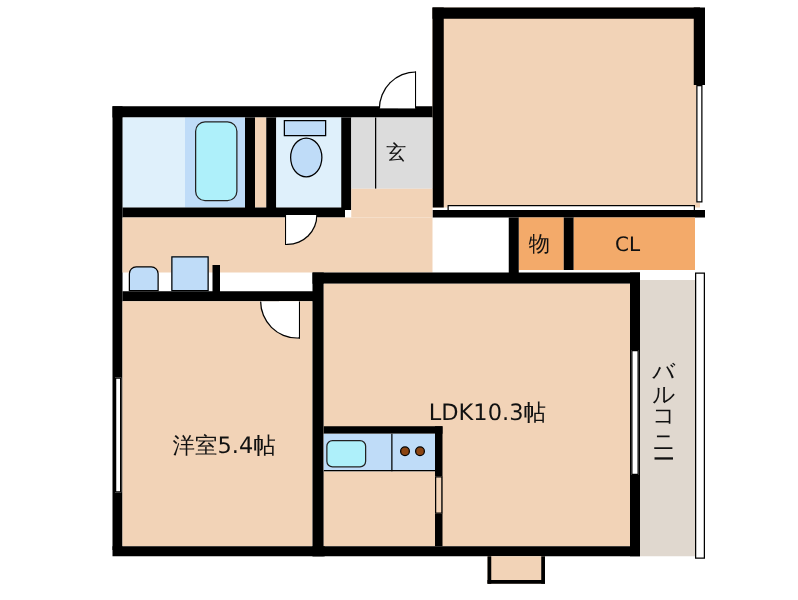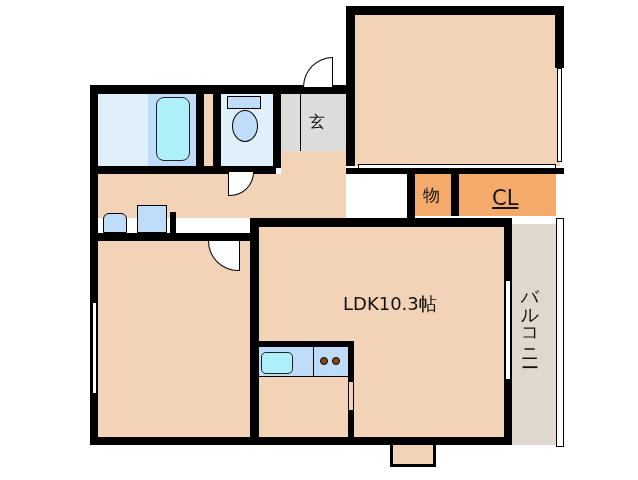--- a/index.html
+++ b/index.html
@@ -29,21 +29,21 @@
   <div class="abs wall" style="left:555px;top:6px;width:9px;height:62px;"></div>
   <div class="abs win" style="left:557px;top:68px;width:5px;height:94px;"></div>
   <div class="abs win" style="left:358px;top:164px;width:198px;height:7px;"></div>
 
   <div class="abs wall" style="left:346px;top:168px;width:218px;height:6px;"></div>
   <div class="abs orange" style="left:415px;top:174px;width:36px;height:42px;"></div>
   <div class="abs wall" style="left:451px;top:174px;width:8px;height:42px;"></div>
   <div class="abs orange" style="left:459px;top:174px;width:97px;height:42px;"></div>
   <div class="abs wall" style="left:407px;top:174px;width:8px;height:50px;"></div>
   <div class="label" style="left:423px;top:184px;font-size:17px;">物</div>
-  <div class="label" style="left:492px;top:186px;font-size:21px;text-decoration:underline;">CL</div>
+  <div class="label" style="left:492px;top:186px;font-size:16px;">CL</div>
 
   <div class="abs wall" style="left:90px;top:85px;width:256px;height:9px;"></div>
   <div class="abs wet" style="left:98px;top:94px;width:50px;height:72px;"></div>
   <div class="abs blue" style="left:148px;top:94px;width:48px;height:72px;"></div>
   <div class="abs cyan" style="left:156px;top:97px;width:34px;height:64px;"></div>
   <div class="abs wall" style="left:196px;top:94px;width:8px;height:74px;"></div>
   <div class="abs room" style="left:204px;top:94px;width:9px;height:72px;"></div>
   <div class="abs wall" style="left:213px;top:94px;width:8px;height:74px;"></div>
   <div class="abs wet" style="left:221px;top:94px;width:52px;height:72px;"></div>
   <div class="abs blue" style="left:227px;top:96px;width:34px;height:13px;border:1px solid #000;"></div>
@@ -62,29 +62,30 @@
   <div class="abs blue" style="left:103px;top:213px;width:24px;height:20px;border:1px solid #000;border-radius:6px 6px 0 0;"></div>
   <div class="abs blue" style="left:137px;top:205px;width:30px;height:28px;border:1px solid #000;"></div>
   <div class="abs wall" style="left:170px;top:212px;width:6px;height:24px;"></div>
   <div class="abs wall" style="left:98px;top:233px;width:160px;height:8px;"></div>
   <div class="arc" style="left:228px;top:172px;width:26px;height:24px;border-radius:0 0 26px 0;border-top:none;border-left:1px solid #000;"></div>
 
   <div class="abs room" style="left:98px;top:241px;width:152px;height:196px;"></div>
   <div class="abs wall" style="left:90px;top:437px;width:170px;height:8px;"></div>
   <div class="abs win" style="left:92px;top:302px;width:5px;height:92px;"></div>
   <div class="arc" style="left:208px;top:241px;width:32px;height:30px;border-radius:0 0 0 32px;border-top:none;"></div>
+  <div class="label" style="left:138px;top:344px;">洋室5.4帖</div>
 
   <div class="abs wall" style="left:250px;top:218px;width:262px;height:9px;"></div>
   <div class="abs wall" style="left:250px;top:218px;width:9px;height:227px;"></div>
   <div class="abs room" style="left:259px;top:227px;width:245px;height:210px;"></div>
   <div class="abs wall" style="left:504px;top:218px;width:8px;height:227px;"></div>
   <div class="abs win" style="left:505px;top:280px;width:6px;height:100px;"></div>
   <div class="abs wall" style="left:250px;top:437px;width:262px;height:8px;"></div>
   <div class="abs room" style="left:390px;top:445px;width:46px;height:22px;border:3px solid #000;border-top:none;"></div>
-  <div class="label" style="left:343px;top:292px;">LDK10.3帖</div>
+  <div class="label" style="left:343px;top:318px;">LDK10.3帖</div>
 
   <div class="abs wall" style="left:259px;top:341px;width:95px;height:6px;"></div>
   <div class="abs blue" style="left:259px;top:347px;width:89px;height:30px;border-bottom:1px solid #000;"></div>
   <div class="abs cyan" style="left:261px;top:352px;width:32px;height:22px;border-radius:5px;"></div>
   <div class="abs" style="left:313px;top:347px;width:1px;height:30px;background:#000;"></div>
   <div class="abs" style="left:320px;top:357px;width:8px;height:8px;border-radius:50%;background:#8b4513;border:1px solid #000;"></div>
   <div class="abs" style="left:332px;top:357px;width:8px;height:8px;border-radius:50%;background:#8b4513;border:1px solid #000;"></div>
   <div class="abs wall" style="left:348px;top:341px;width:6px;height:96px;"></div>
   <div class="abs room" style="left:348px;top:381px;width:6px;height:30px;border:1px solid #000;"></div>
 

